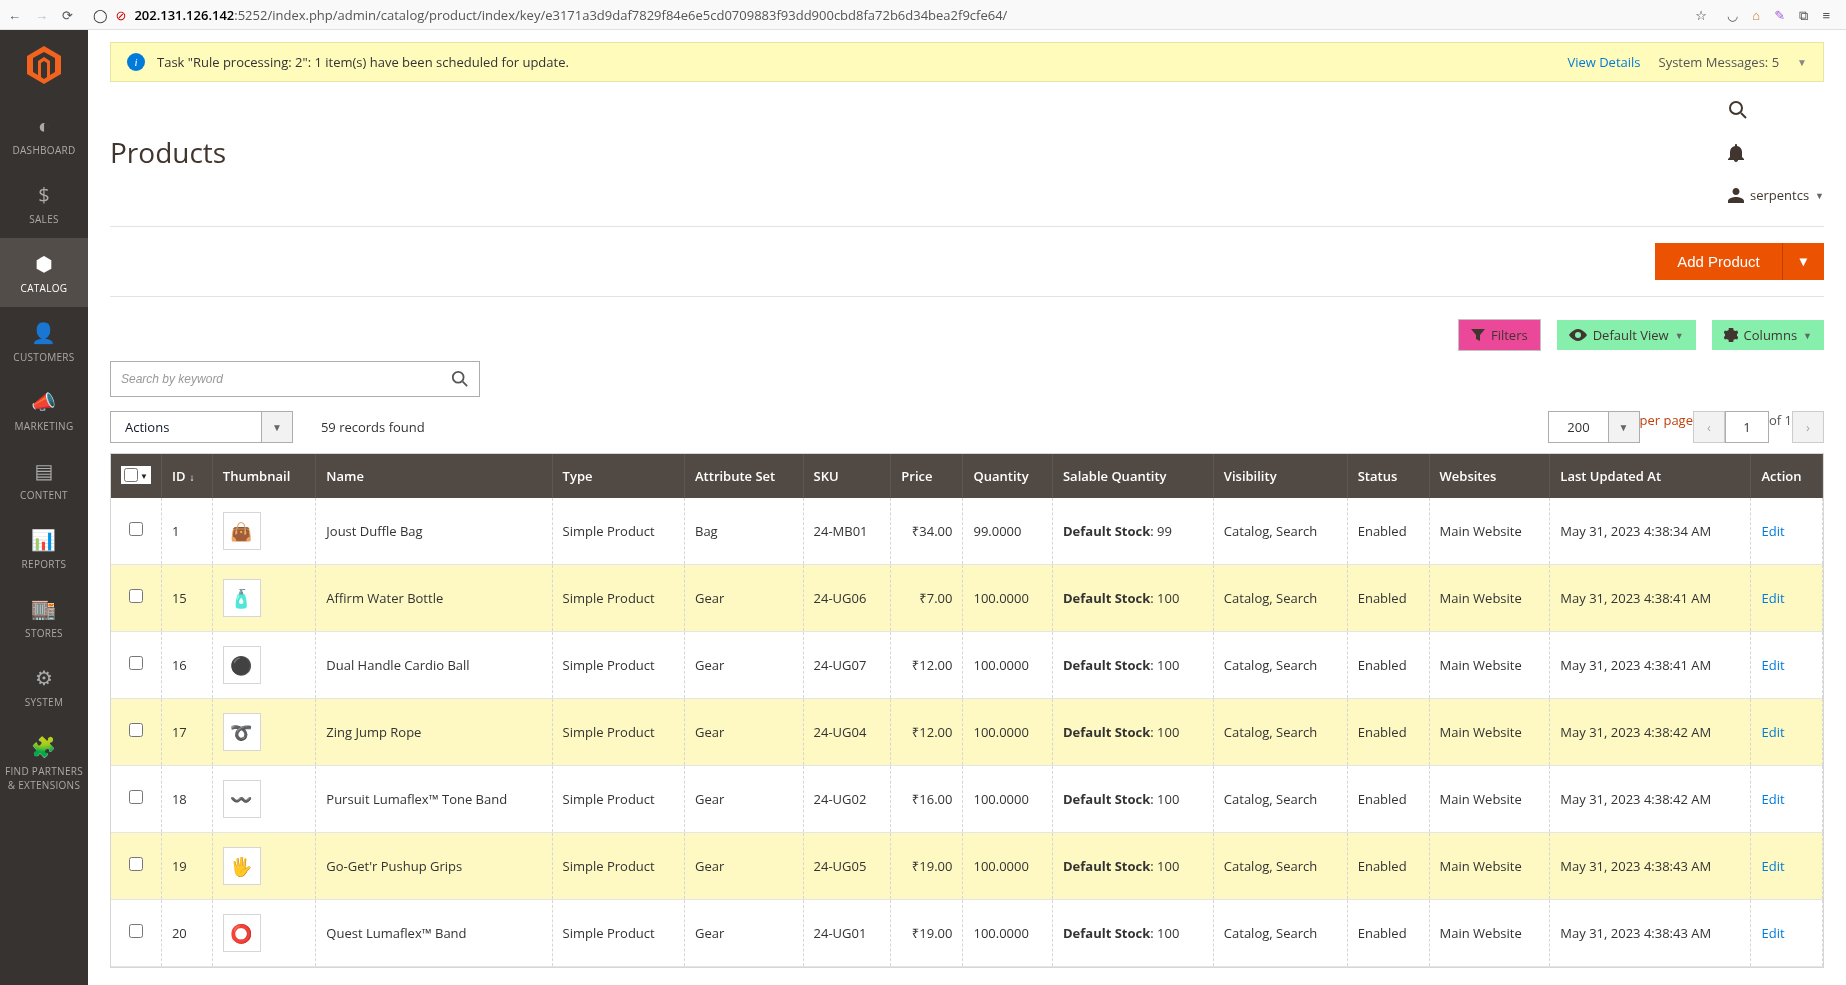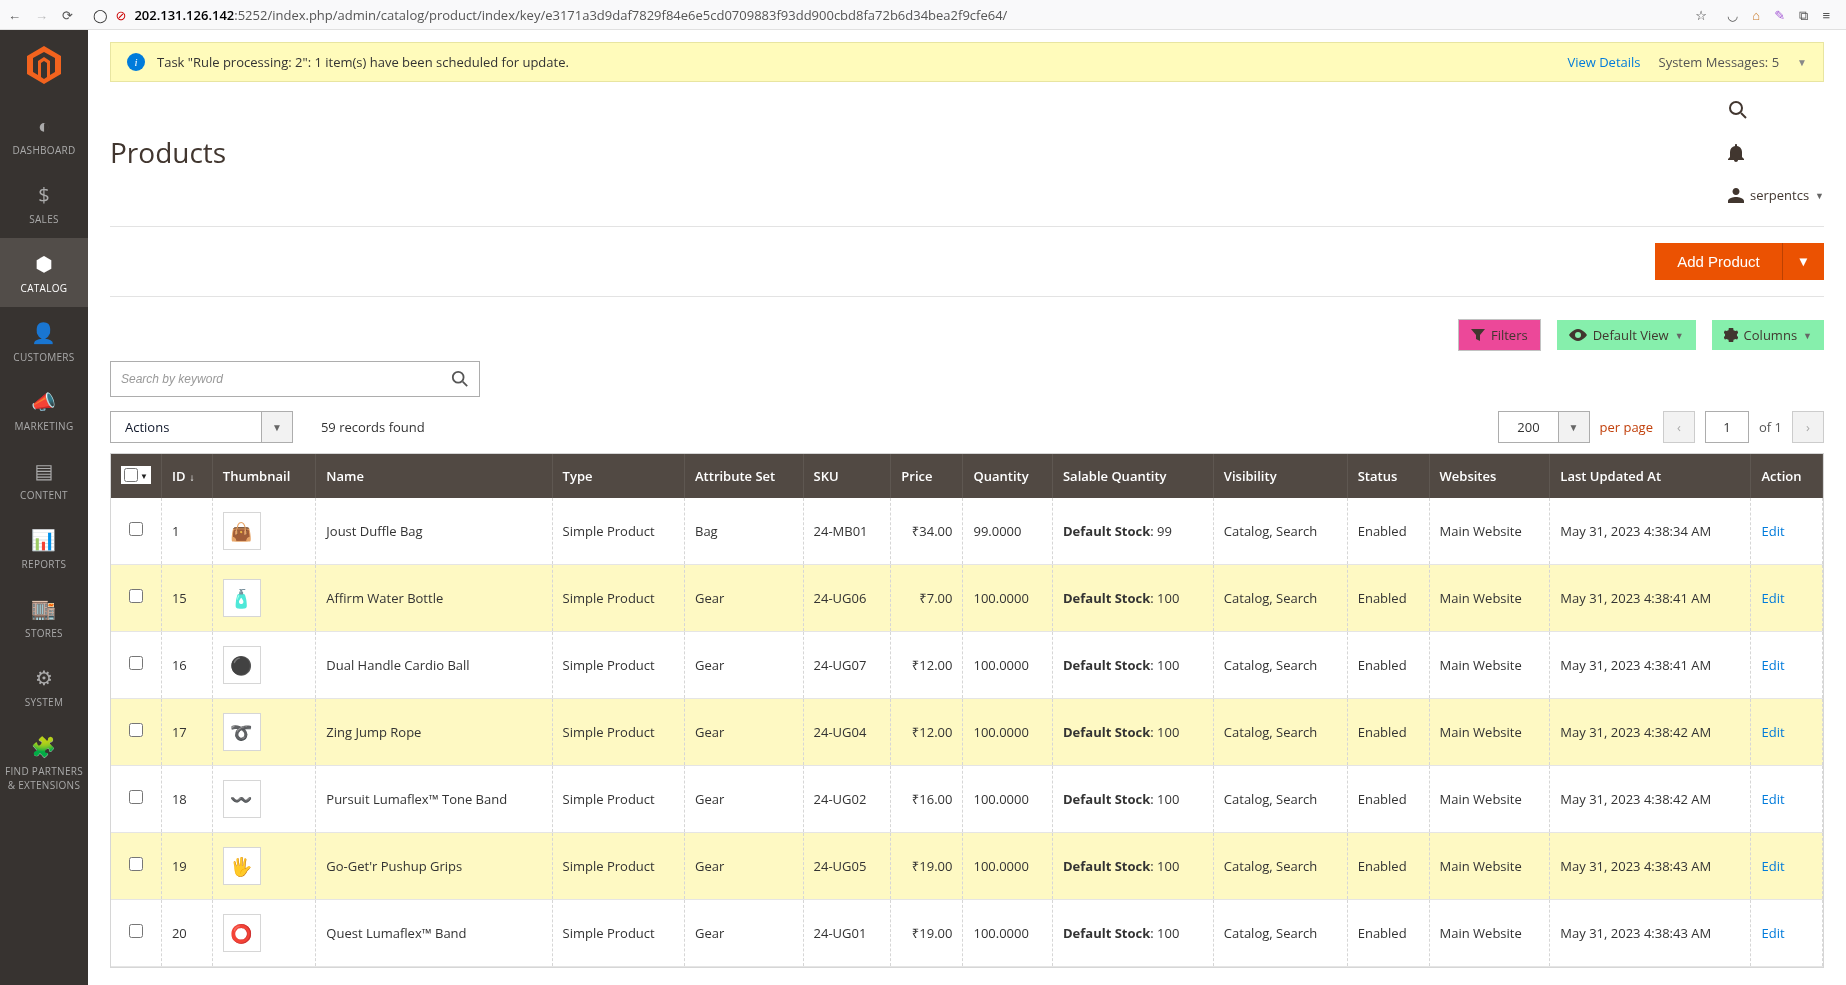--- a/index.html
+++ b/index.html
@@ -58,21 +58,21 @@
 .search-box input { border:none; flex:1; outline:none; font-size:12px; color:#333; }
 .search-box input::placeholder { color:#999; font-style: italic; }
 .search-box .mag { color:#666; }
 
 
 .actions-row { margin: 14px 22px 10px 22px; display:flex; align-items:center; gap:28px; }
 .dropdown { border:1px solid #adadad; display:flex; align-items:center; height:32px; }
 .dropdown .dd-label { padding: 0 14px; font-size:13px; color:#0f172a; min-width:150px; }
 .dropdown .dd-arrow { border-left:1px solid #adadad; padding: 0 10px; height:100%; display:flex; align-items:center; background:#f2f2f2; font-size:10px; color:#666; }
 .records { color:#333; font-size:13px; }
-.pager { margin-left:auto; display:flex; align-items:center; gap:10px; }
+.pager { margin-left:auto; display:flex; align-items:flex-start; }
 .page-size { border:1px solid #adadad; display:flex; height:32px; }
 .page-size .val { padding:0 18px; display:flex; align-items:center; }
 .page-size .dd-arrow { border-left:1px solid #adadad; padding:0 10px; display:flex; align-items:center; background:#f2f2f2; font-size:10px; color:#666; }
 .perpage { color:#c2410c; }
 .pagebtn { width:32px; height:32px; border:1px solid #ccc; background:#f2f2f2; color:#aaa; display:flex; align-items:center; justify-content:center; }
 .pagenum { width:44px; height:32px; border:1px solid #adadad; display:flex; align-items:center; justify-content:center; }
 .oftext { color:#555; }
 
 
 .grid { margin: 0 22px; border:1px solid #d6d6d6; }

